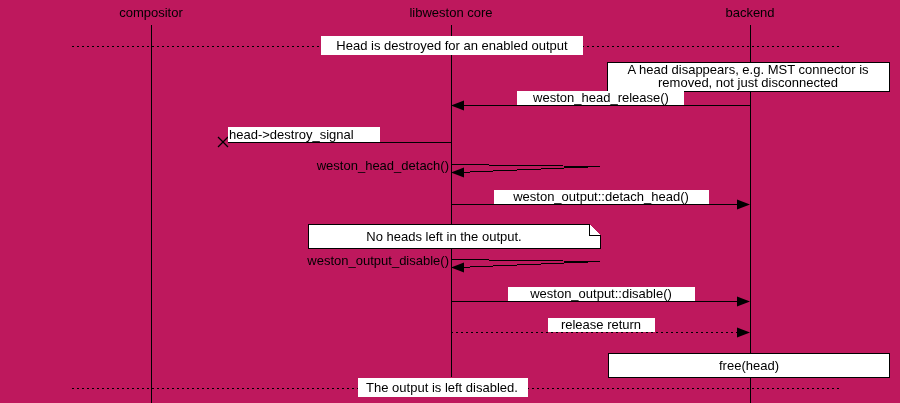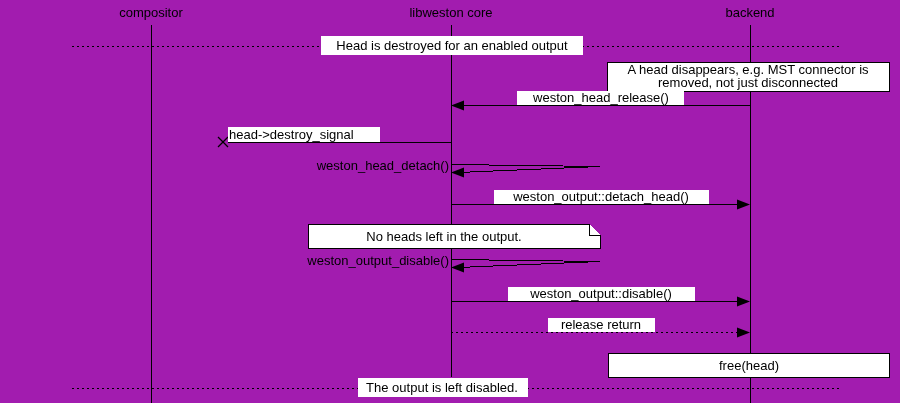--- a/index.html
+++ b/index.html
@@ -4,21 +4,21 @@
 <style>
   html, body {
     margin: 0;
     padding: 0;
     background: #ffffff;
   }
   #diagram-root {
     position: relative;
     width: 900px;
     height: 403px;
-    background: #a21caf;
+    background: #be185d;
     font-family: "Liberation Sans", sans-serif;
     overflow: hidden;
   }
   #seq-svg {
     position: absolute;
     left: 0;
     top: 0;
     width: 900px;
     height: 403px;
   }

